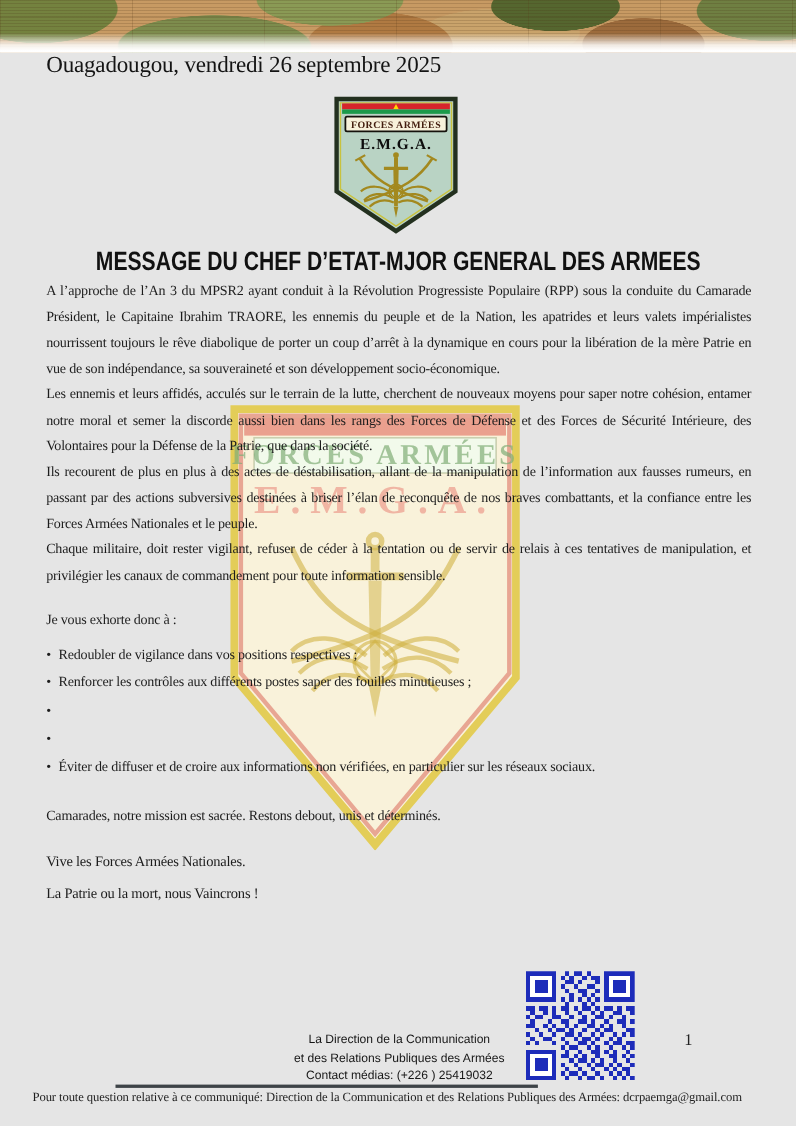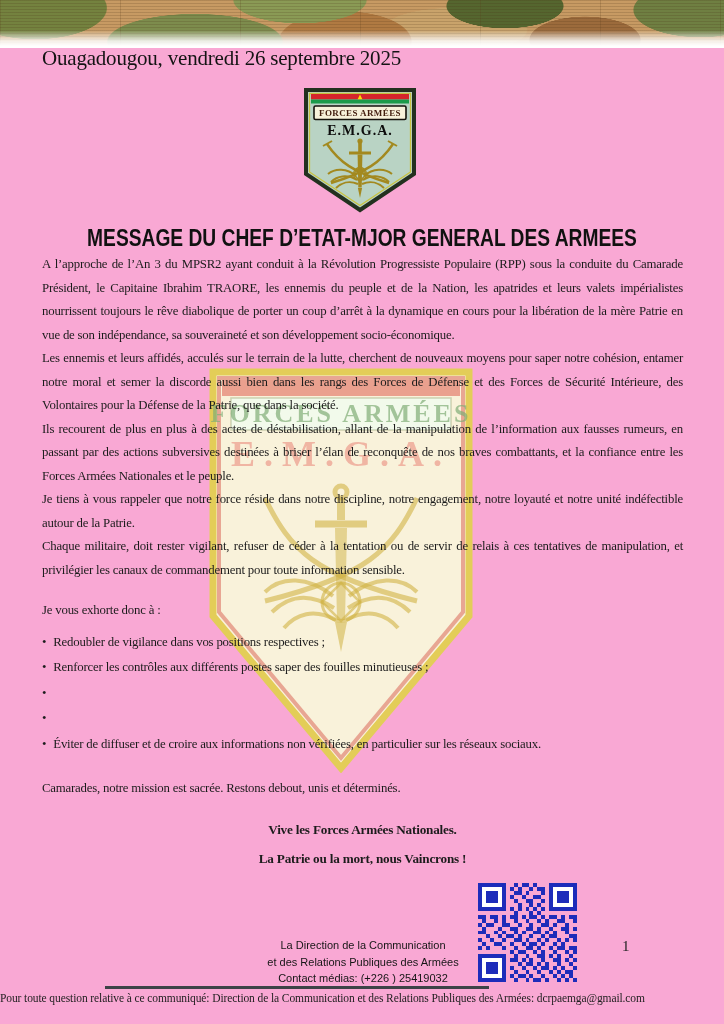--- a/index.html
+++ b/index.html
@@ -1,18 +1,18 @@
 <!DOCTYPE html>
 <html><head>
 <meta charset="utf-8">
 <style>
   html,body{margin:0;padding:0;background:#888;}
   .page{
     position:relative; width:724px; height:1024px; margin:0 auto;
-    background:#f9a8d4; overflow:hidden;
+    background:#e5e5e5; overflow:hidden;
     font-family:"Liberation Serif", serif; color:#1c1c1c;
   }
   
   .camo{
     position:absolute; left:0; top:0; width:724px; height:48px;
     background-color:#c79a63;
     background-image:
       linear-gradient(180deg, rgba(255,255,255,0) 0 30px, rgba(255,255,255,.85) 41px, #ffffff 46px),
       repeating-linear-gradient(180deg, rgba(70,45,18,.18) 0 1px, rgba(0,0,0,0) 1px 3px),
       repeating-linear-gradient(90deg, rgba(90,60,25,.20) 0 1px, rgba(0,0,0,0) 1px 120px),
@@ -43,32 +43,32 @@
   .content p{
     margin:0; text-align:justify;
     font-size:12.8px; line-height:23.5px; letter-spacing:-.2px; color:#1c1c1c;
   }
   .exhorte{ margin-top:17px !important; }
   .bullets{ margin-top:8px; }
   .bullet{ display:flex; gap:7px; font-size:12.8px; line-height:23.6px; letter-spacing:-.2px; margin-top:2px; }
   .bullet .marker{ flex:0 0 auto; }
   .closing{ margin-top:21px; }
   .slogans{ margin-top:17px; }
-  .slogans p{ font-weight:700; margin:0 0 6px 0; font-size:13.2px; text-align:center; }
+  .slogans p{ font-weight:400; margin:0 0 6px 0; font-size:13.2px; text-align:left; }
   
   .contact{
     position:absolute; left:363px; top:937px; transform:translateX(-50%);
     width:300px; text-align:center; z-index:2;
     font-family:"Liberation Sans", sans-serif; font-size:11px; line-height:16.5px; color:#161616;
   }
   .qr{ position:absolute; left:478px; top:883px; width:99px; height:99px; z-index:2; }
   .page-number{ position:absolute; left:622px; top:938px; font-size:15px; color:#222; z-index:2; }
   .footer-rule{ position:absolute; left:105px; top:986px; width:384px; height:3px; background:#3d4347; z-index:2; }
   .footer-text{
-    position:absolute; left:0; top:992px; width:704px; text-align:left; z-index:2;
+    position:absolute; left:0; top:992px; width:704px; text-align:center; z-index:2;
     font-size:11.5px; letter-spacing:-.1px; color:#1e1e1e;
   }
 </style>
 </head>
 <body>
 
 <div class="page">
 
   <div class="camo"></div>
 
@@ -129,21 +129,20 @@
       <path d="M136 215 L155 234 L136 253 L117 234 Z" stroke-width="2.5"></path>
     </g>
   </svg>
 
   <div class="title">MESSAGE DU CHEF D’ETAT-MJOR GENERAL DES ARMEES</div>
 
   <div class="content">
     <p>A l’approche de l’An 3 du MPSR2 ayant conduit à la Révolution Progressiste Populaire (RPP) sous la conduite du Camarade Président, le Capitaine Ibrahim TRAORE, les ennemis du peuple et de la Nation, les apatrides et leurs valets impérialistes nourrissent toujours le rêve diabolique de porter un coup d’arrêt à la dynamique en cours pour la libération de la mère Patrie en vue de son indépendance, sa souveraineté et son développement socio-économique.</p>
     <p>Les ennemis et leurs affidés, acculés sur le terrain de la lutte, cherchent de nouveaux moyens pour saper notre cohésion, entamer notre moral et semer la discorde aussi bien dans les rangs des Forces de Défense et des Forces de Sécurité Intérieure, des Volontaires pour la Défense de la Patrie, que dans la société.</p>
     <p>Ils recourent de plus en plus à des actes de déstabilisation, allant de la manipulation de l’information aux fausses rumeurs, en passant par des actions subversives destinées à briser l’élan de reconquête de nos braves combattants, et la confiance entre les Forces Armées Nationales et le peuple.</p>
-    <p>Je tiens à vous rappeler que notre force réside dans notre discipline, notre engagement, notre loyauté et notre unité indéfectible autour de la Patrie.</p>
     <p>Chaque militaire, doit rester vigilant, refuser de céder à la tentation ou de servir de relais à ces tentatives de manipulation, et privilégier les canaux de commandement pour toute information sensible.</p>
 
     <p class="exhorte">Je vous exhorte donc à :</p>
 
     <div class="bullets">
       <div class="bullet">
         <span class="marker">•</span>
         <span>Redoubler de vigilance dans vos positions respectives ;</span>
       </div>
       <div class="bullet">

